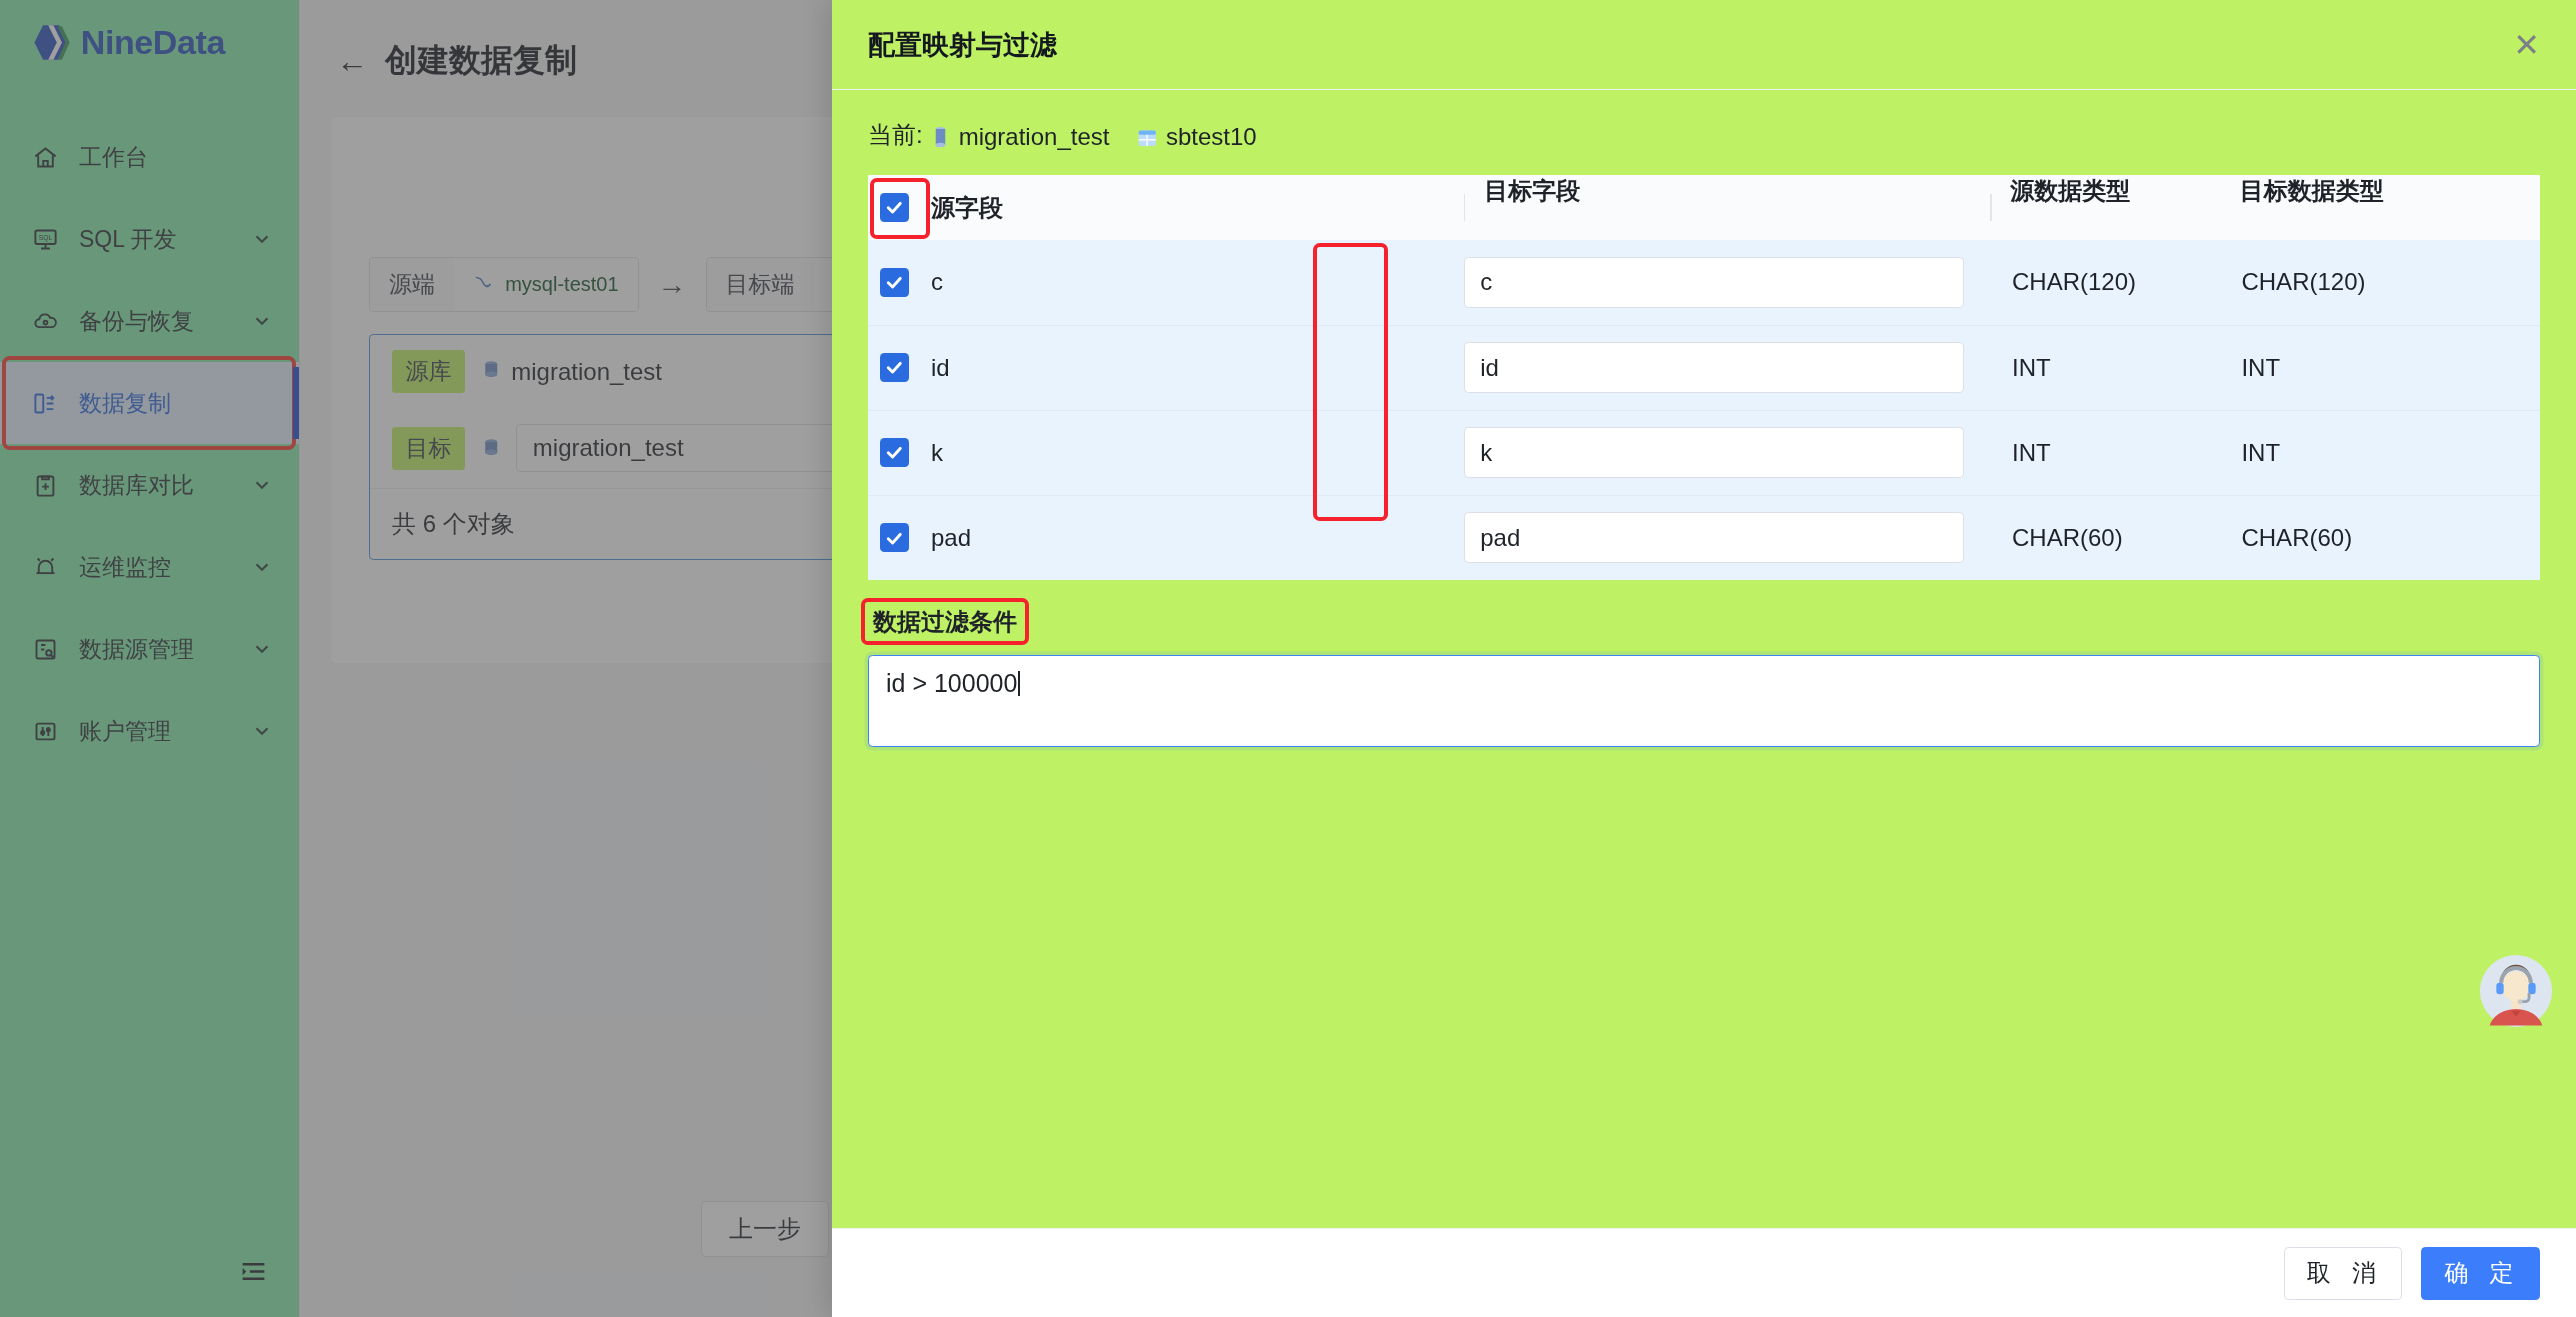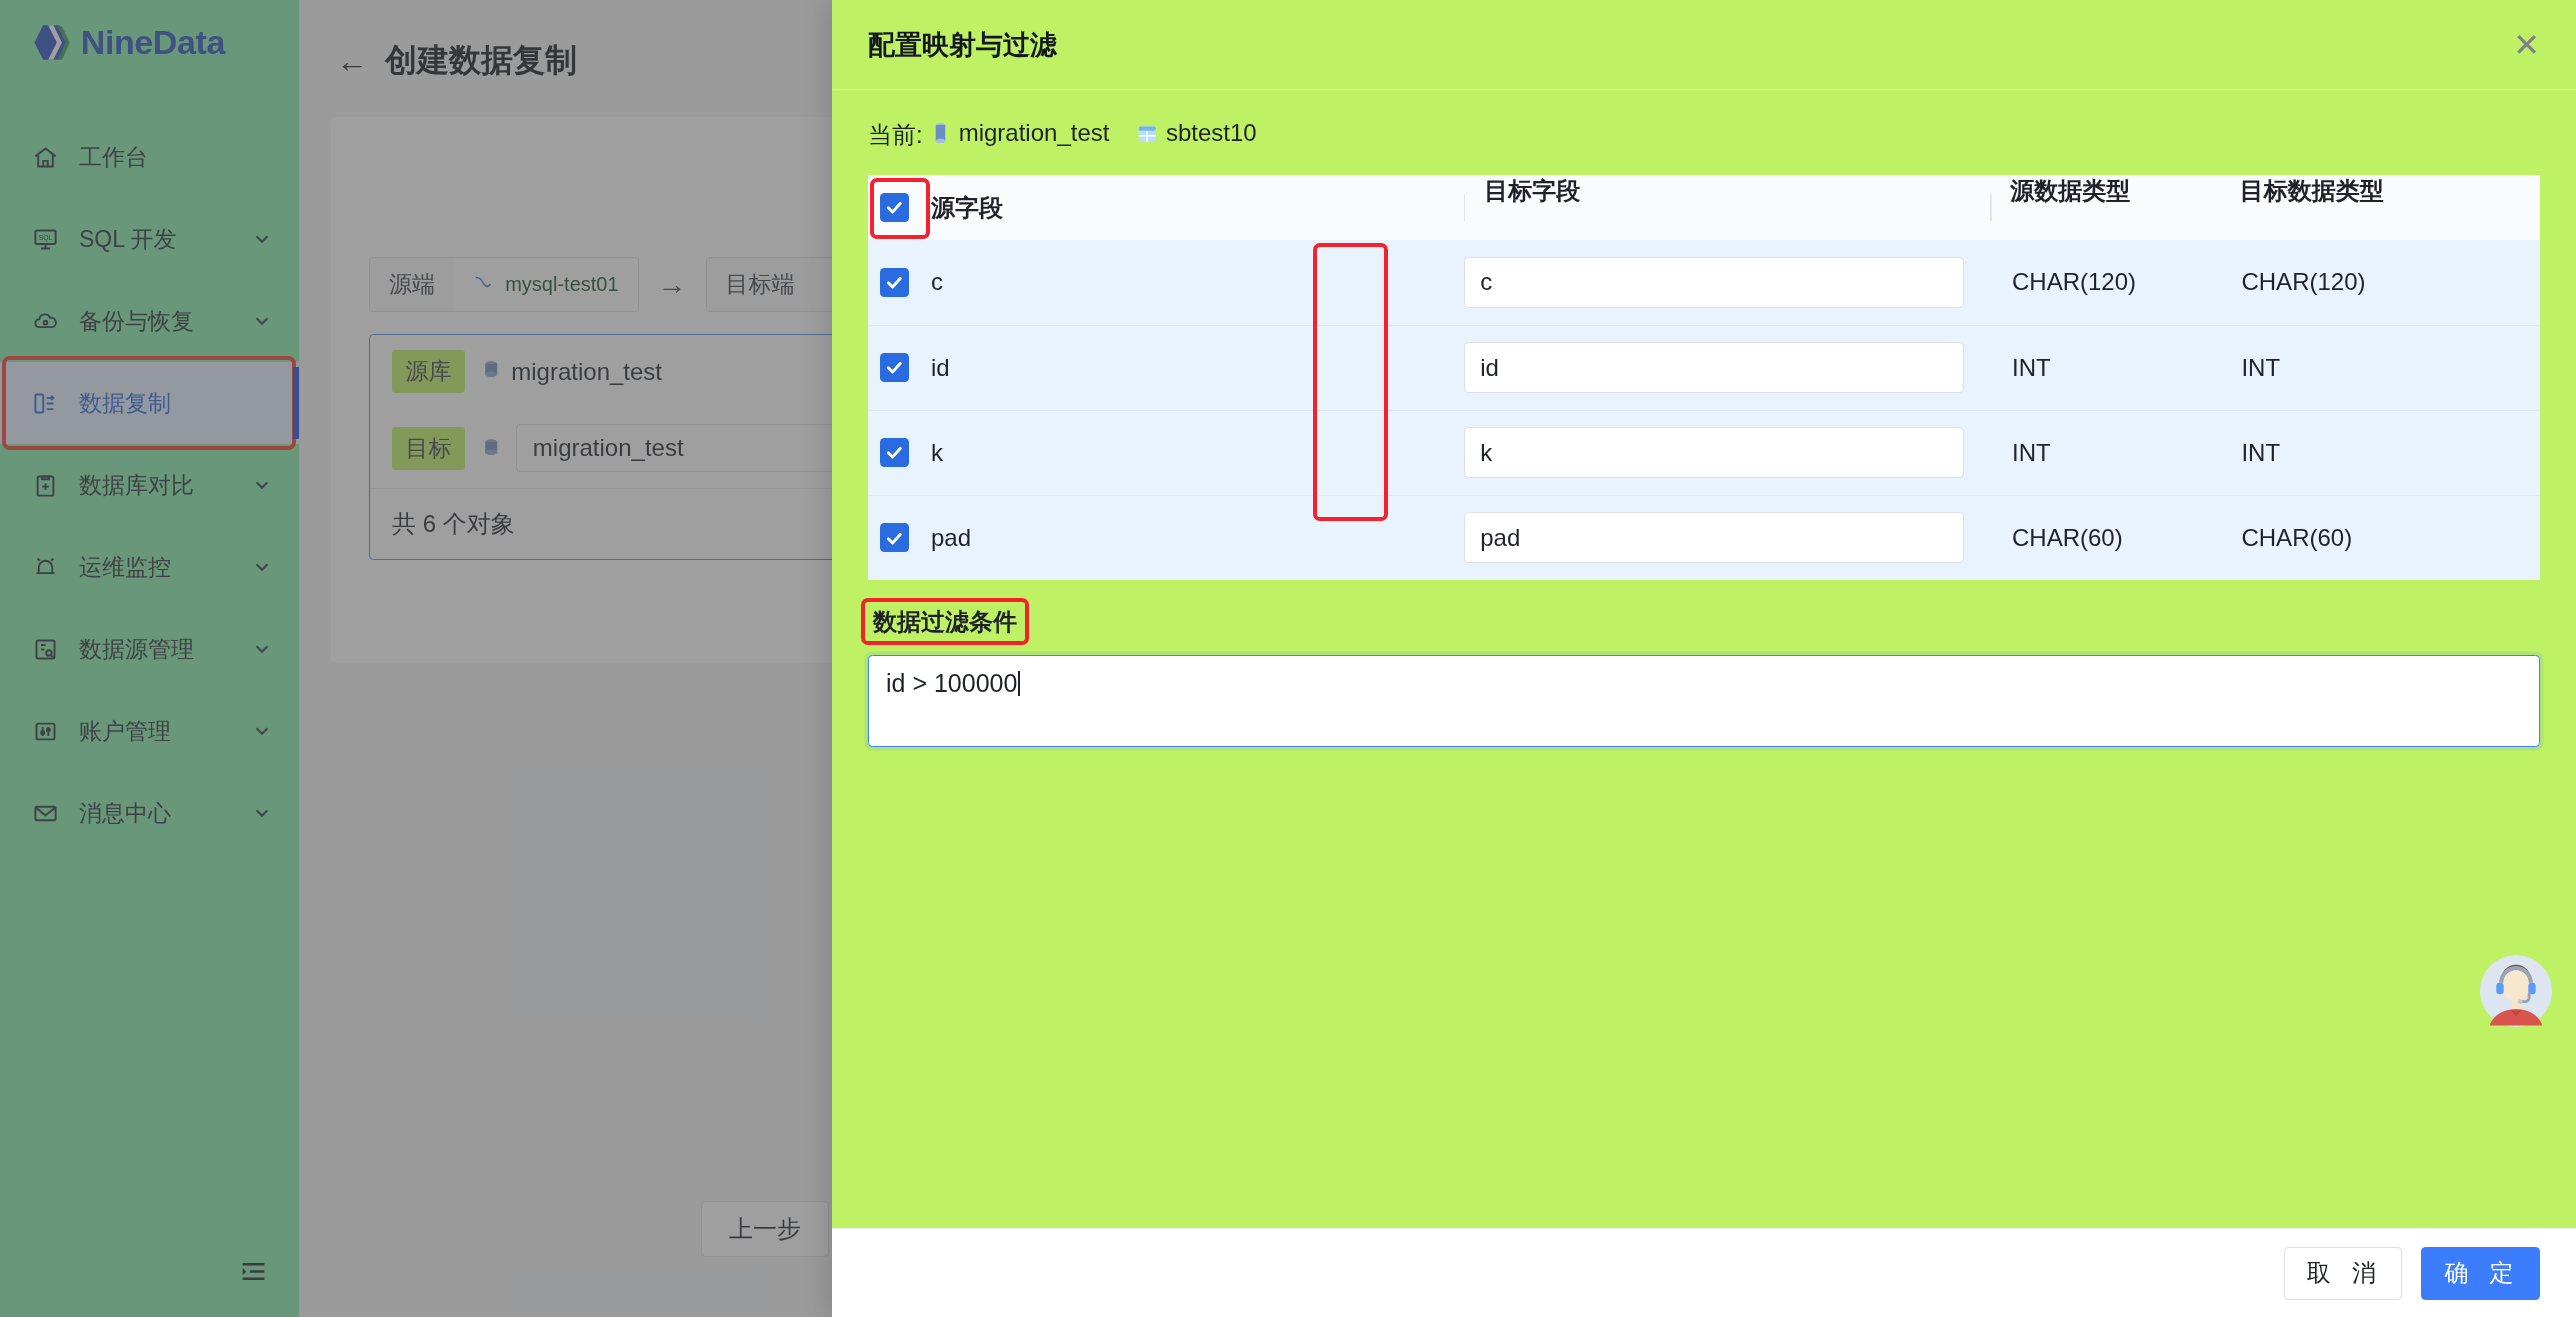--- a/index.html
+++ b/index.html
@@ -94,21 +94,21 @@
   }
   .drawer-head {
     height: 90px; display: flex; align-items: center;
     padding: 0 36px; border-bottom: 0.9px solid #eceef1; flex: none;
   }
   .drawer-title { font-size: 27px; font-weight: bold; color: #14181f; }
   .drawer-close { margin-left: auto; font-size: 32px; color: #7c8088; cursor: pointer; line-height: 1; }
 
   .drawer-body { flex: 1; padding: 29px 36px 0 36px; overflow: hidden; position: relative; }
 
-  .breadcrumb { display: flex; align-items: flex-start; gap: 8.5px; font-size: 24px; color: #1f2329; margin-bottom: 24px; }
+  .breadcrumb { display: flex; align-items: flex-end; gap: 8.5px; font-size: 24px; color: #1f2329; margin-bottom: 24px; }
   .bc-label { color: #1f2329; }
   .ico-db { width: 19px; height: 24px; flex:none; }
   .ico-tbl { width: 20.5px; height: 20.5px; flex:none; }
   .bc-item { display: flex; align-items: center; gap: 8.5px; margin-right: 19px; }
 
   
   .maptable { width: 100%; border-collapse: collapse; table-layout: fixed; }
   .maptable thead th {
     background: #fafbfc; height: 65px; text-align: left; font-size: 24px;
     font-weight: bold; color: #1f2329; padding: 0 0 0 0; vertical-align: middle;
@@ -297,34 +297,20 @@
               </svg>
           </span>
           <span class="lbl">账户管理</span>
           <span class="chev">
             <svg viewBox="0 0 24 24" width="22" height="22" fill="none" stroke="#1f2329" stroke-width="2.4">
                 <path d="M6 9l6 6 6-6"></path>
               </svg>
           </span>
         </div>
 
-        <div class="nav-item">
-          <span class="ico">
-            <svg viewBox="0 0 24 24" width="27" height="27" fill="none" stroke="#2b2f36" stroke-width="1.7">
-                <rect x="3" y="6" width="18" height="12" rx="1.5"></rect>
-                <path d="M3.6 7l8.4 6.5L20.4 7"></path>
-              </svg>
-          </span>
-          <span class="lbl">消息中心</span>
-          <span class="chev">
-            <svg viewBox="0 0 24 24" width="22" height="22" fill="none" stroke="#1f2329" stroke-width="2.4">
-                <path d="M6 9l6 6 6-6"></path>
-              </svg>
-          </span>
-        </div>
 
       </div>
 
       <div class="sidebar-foot">
         <span>
           <svg viewBox="0 0 24 24" width="29" height="29" fill="none" stroke="#1f2329" stroke-width="2">
               <path d="M3 6h18M9 12h12M3 18h18"></path>
               <path d="M6 12l-3-3v6z" fill="#1f2329" stroke="none"></path>
             </svg>
         </span>

